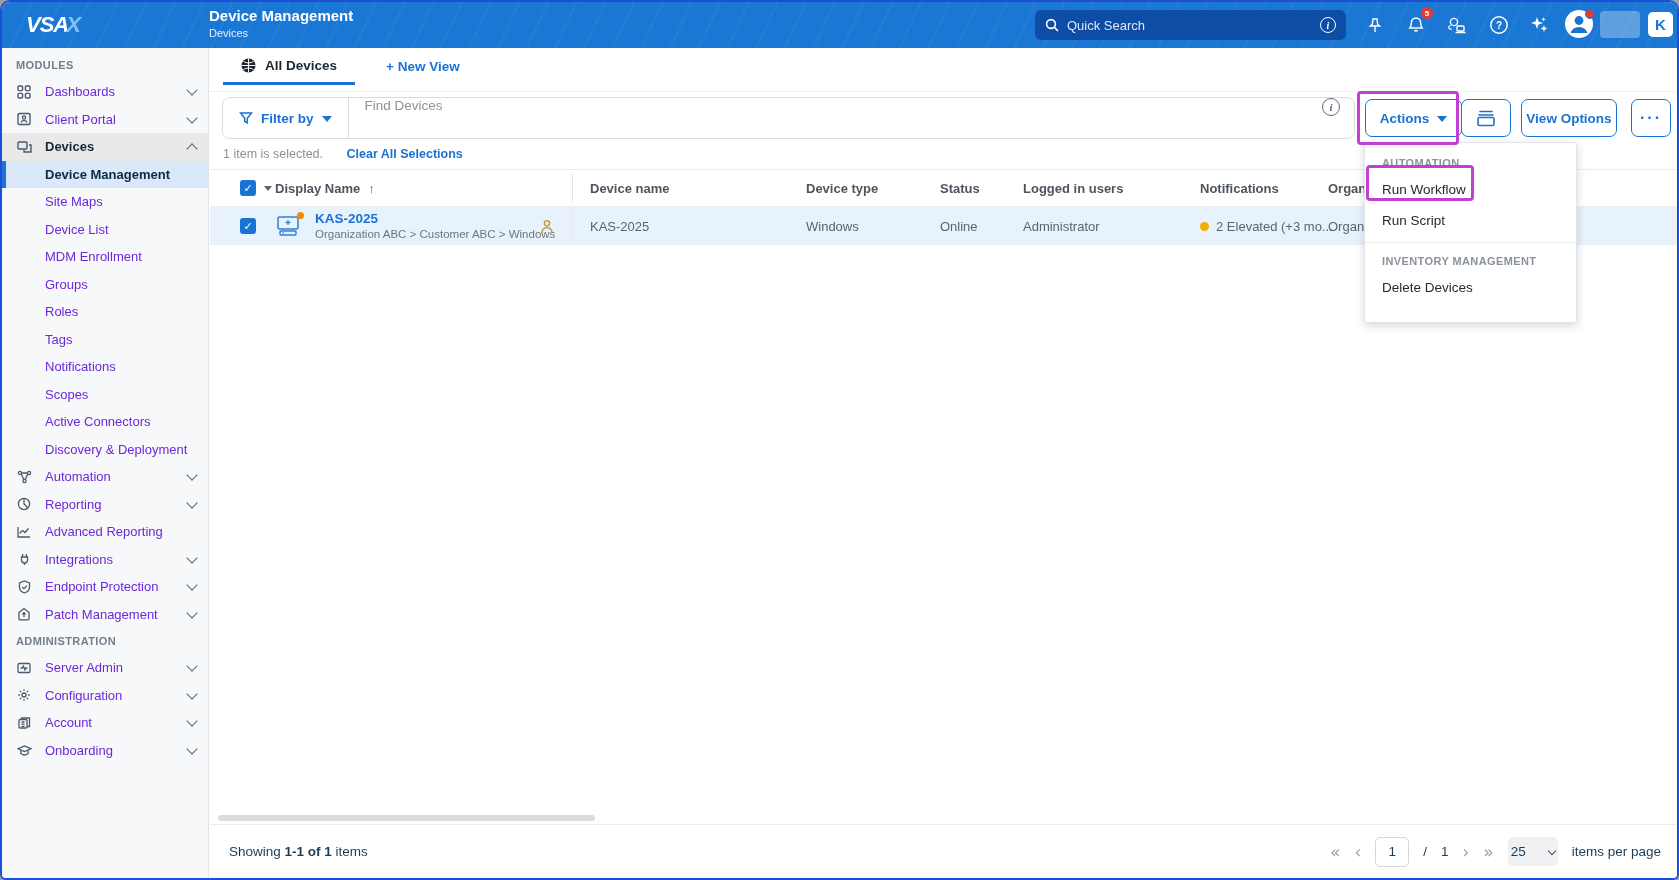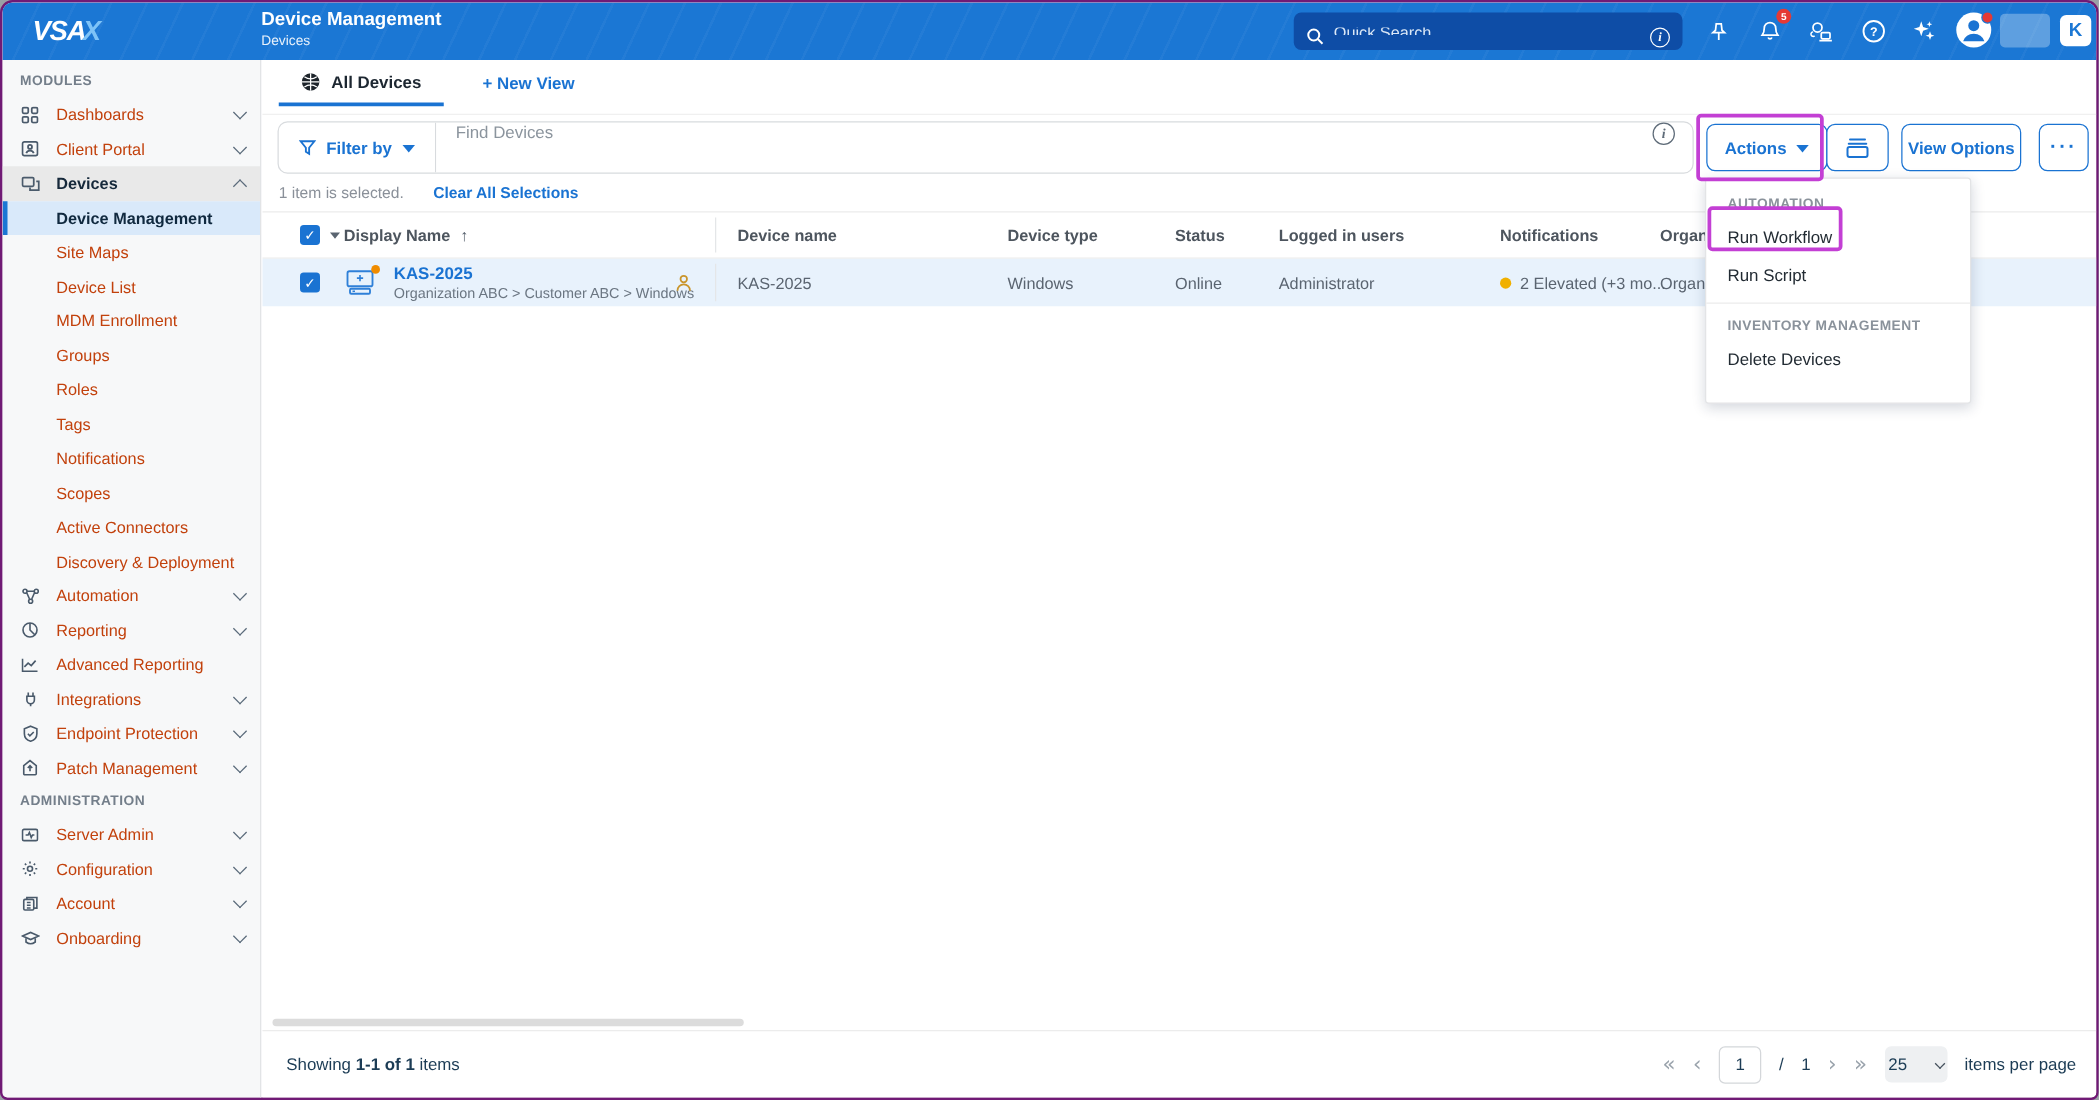--- a/index.html
+++ b/index.html
@@ -1,33 +1,33 @@
 <!DOCTYPE html>
 <html><head>
 <meta charset="utf-8">
 <style>
   * { margin:0; padding:0; box-sizing:border-box; }
   html,body { background:#9aa0a6; }
   body { font-family:"Liberation Sans","DejaVu Sans",sans-serif; }
   .window { position:relative; width:1679px; height:880px; background:#fff;
-            border:2px solid #701a75; border-radius:10px 10px 6px 6px; overflow:hidden; }
+            border:2px solid #1d4ed8; border-radius:10px 10px 6px 6px; overflow:hidden; }
 
   
   .tophdr { position:absolute; left:0; top:0; width:100%; height:46px; background:#1b77d4;
             display:flex; align-items:center; }
   .tophdr::before { content:""; position:absolute; inset:0;
      background:repeating-linear-gradient(115deg, rgba(255,255,255,.04) 0 2px, transparent 2px 26px); }
   .logo { width:207px; padding-left:24px; font-style:italic; font-weight:bold; font-size:22px;
           color:#fff; letter-spacing:-1px; display:flex; align-items:center; position:relative; }
   .logo .x { color:#7ec3f7; margin-left:-2px; }
   .hdr-title-block { position:absolute; left:207px; top:5px; color:#fff; }
   .hdr-title { font-size:15px; font-weight:bold; }
   .hdr-sub { font-size:11px; margin-top:3px; color:#e8f1fb; }
   .qsearch { position:absolute; left:1033px; top:8px; width:311px; height:30px; background:#0e4da6;
-             border-radius:6px; display:flex; padding:12px 10px; color:#fff; }
+             border-radius:6px; display:flex; align-items:center; padding:12px 10px; color:#fff; }
   .qsearch input { flex:1; background:transparent; border:none; outline:none; color:#fff;
                    font-size:13px; margin-left:8px; font-family:inherit; }
   .qsearch input::placeholder { color:#dbe8f7; }
   .hicon { position:absolute; top:9px; width:28px; height:28px; display:flex; align-items:center;
            justify-content:center; color:#fff; }
   .badge { position:absolute; top:-4px; right:-3px; background:#e53935; color:#fff; font-size:8px;
            font-weight:bold; min-width:12px; height:12px; border-radius:6px; display:flex;
            align-items:center; justify-content:center; padding:0 2px; }
   .avatar { position:absolute; left:1563px; top:8px; width:28px; height:28px; background:#fff;
             border-radius:50%; }
@@ -38,21 +38,21 @@
   .klogo { position:absolute; left:1646px; top:10px; width:25px; height:25px; background:#fff;
            border-radius:5px; color:#1b77d4; font-weight:bold; font-size:15px; display:flex;
            align-items:center; justify-content:center; }
 
   
   .sidebar { position:absolute; left:0; top:46px; bottom:0; width:207px; background:#f7f8f9;
              border-right:1px solid #e2e4e6; padding-top:4px; overflow:hidden; }
   .ssec { height:26px; display:flex; align-items:center; padding-left:14px; font-size:11px;
           letter-spacing:.4px; color:#737e8a; font-weight:bold; }
   .srow { height:27.5px; display:flex; align-items:center; padding:0 12px 0 14px; font-size:13px;
-          color:#c2410c; cursor:pointer; }
+          color:#6d28d9; cursor:pointer; }
   .srow .sic { width:16px; height:16px; margin-right:13px; display:flex; align-items:center;
                justify-content:center; color:#4a5a6b; flex:none; }
   .srow .slbl { flex:1; white-space:nowrap; overflow:hidden; }
   .srow.sub { padding-left:43px; }
   .srow.parent-active { background:#e9e9e9; font-weight:bold; color:#16293b; }
   .srow.sel { background:#d9e9fa; font-weight:bold; color:#10293f; border-left:4px solid #1b77d4;
               padding-left:39px; }
   .chev { width:8px; height:8px; border-right:1.6px solid #5a6a7a; border-bottom:1.6px solid #5a6a7a;
           transform:rotate(45deg); margin-top:-3px; flex:none; }
   .chev.up { transform:rotate(225deg); margin-top:4px; }

